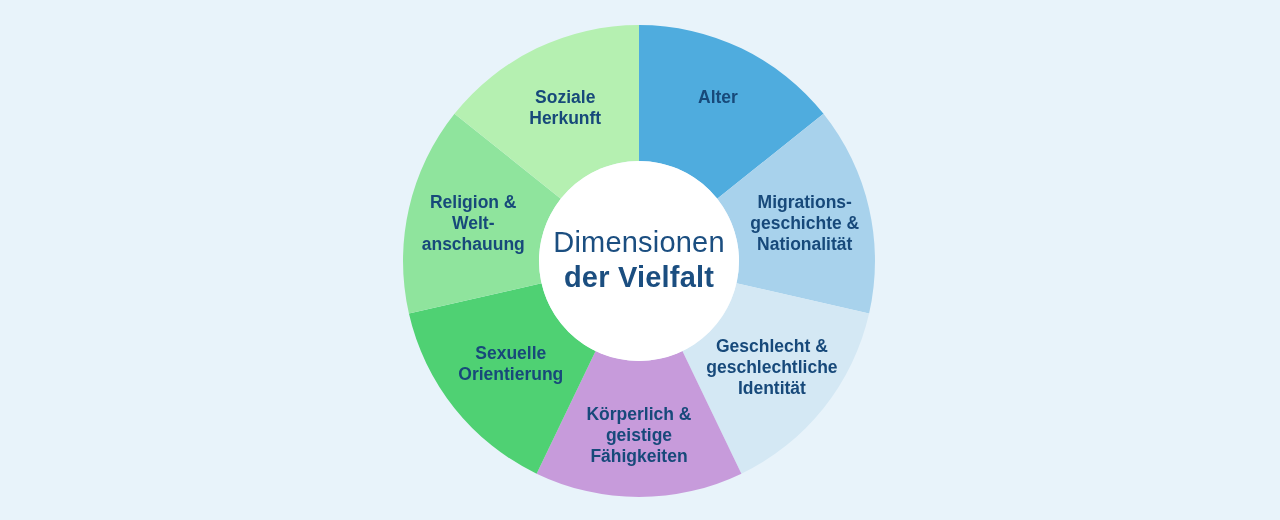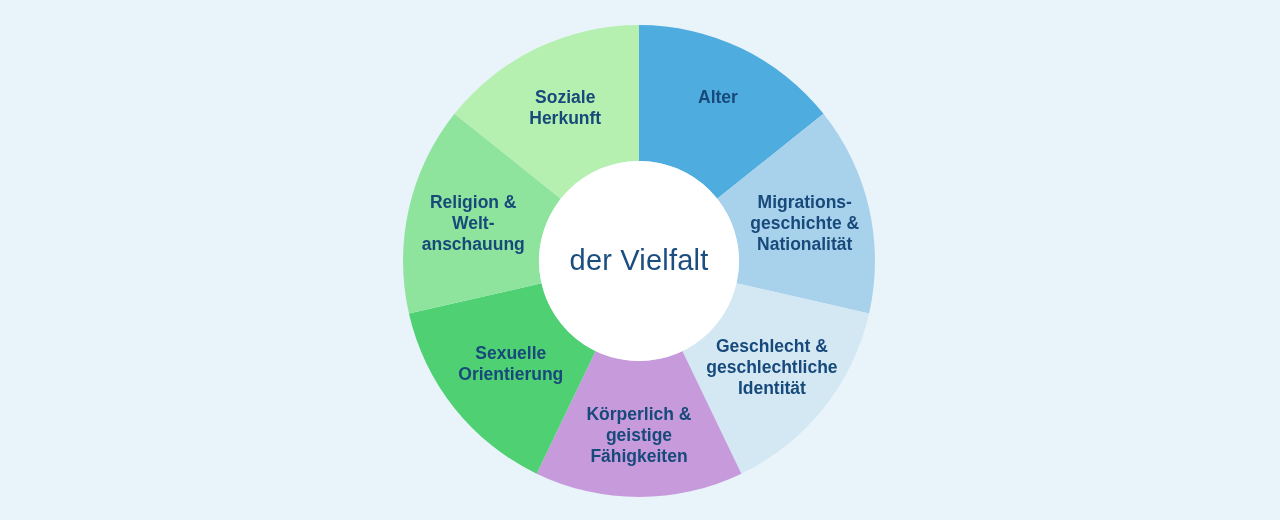--- a/index.html
+++ b/index.html
@@ -35,21 +35,21 @@
   }
   .center-line1 {
     display: block;
     font-size: 29px;
     font-weight: 400;
     letter-spacing: 0.2px;
   }
   .center-line2 {
     display: block;
     font-size: 29px;
-    font-weight: 400;
+    font-weight: 700;
     letter-spacing: 0.2px;
   }
 </style>
 </head>
 <body>
 
 <div class="canvas" style="background-color: rgb(232, 243, 250);">
 
   <svg class="wheel-svg" width="1280" height="520" viewBox="0 0 1280 520">
     <g id="segments-group">
@@ -67,16 +67,17 @@
         <text class="segment-label" fill="#17497A"><tspan x="804.74" y="202.17" dominant-baseline="central">Migrations-</tspan><tspan x="804.74" y="223.17" dominant-baseline="central">geschichte &amp;</tspan><tspan x="804.74" y="244.17" dominant-baseline="central">Nationalität</tspan></text>
         <text class="segment-label" fill="#17497A"><tspan x="771.91" y="345.99" dominant-baseline="central">Geschlecht &amp;</tspan><tspan x="771.91" y="366.99" dominant-baseline="central">geschlechtliche</tspan><tspan x="771.91" y="387.99" dominant-baseline="central">Identität</tspan></text>
         <text class="segment-label" fill="#17497A"><tspan x="639.00" y="414.00" dominant-baseline="central">Körperlich &amp;</tspan><tspan x="639.00" y="435.00" dominant-baseline="central">geistige</tspan><tspan x="639.00" y="456.00" dominant-baseline="central">Fähigkeiten</tspan></text>
         <text class="segment-label" fill="#17497A"><tspan x="510.78" y="352.75" dominant-baseline="central">Sexuelle</tspan><tspan x="510.78" y="373.75" dominant-baseline="central">Orientierung</tspan></text>
         <text class="segment-label" fill="#17497A"><tspan x="473.26" y="202.17" dominant-baseline="central">Religion &amp;</tspan><tspan x="473.26" y="223.17" dominant-baseline="central">Welt-</tspan><tspan x="473.26" y="244.17" dominant-baseline="central">anschauung</tspan></text>
         <text class="segment-label" fill="#17497A"><tspan x="565.24" y="97.34" dominant-baseline="central">Soziale</tspan><tspan x="565.24" y="118.34" dominant-baseline="central">Herkunft</tspan></text>
       </g>
   </svg>
 
   <div class="center-text" id="center-text" style="color: rgb(27, 78, 128);">
+    <span class="center-line1">Dimensionen</span>
     <span class="center-line2">der Vielfalt</span>
   </div>
 
 </div>
 
 </body></html>

